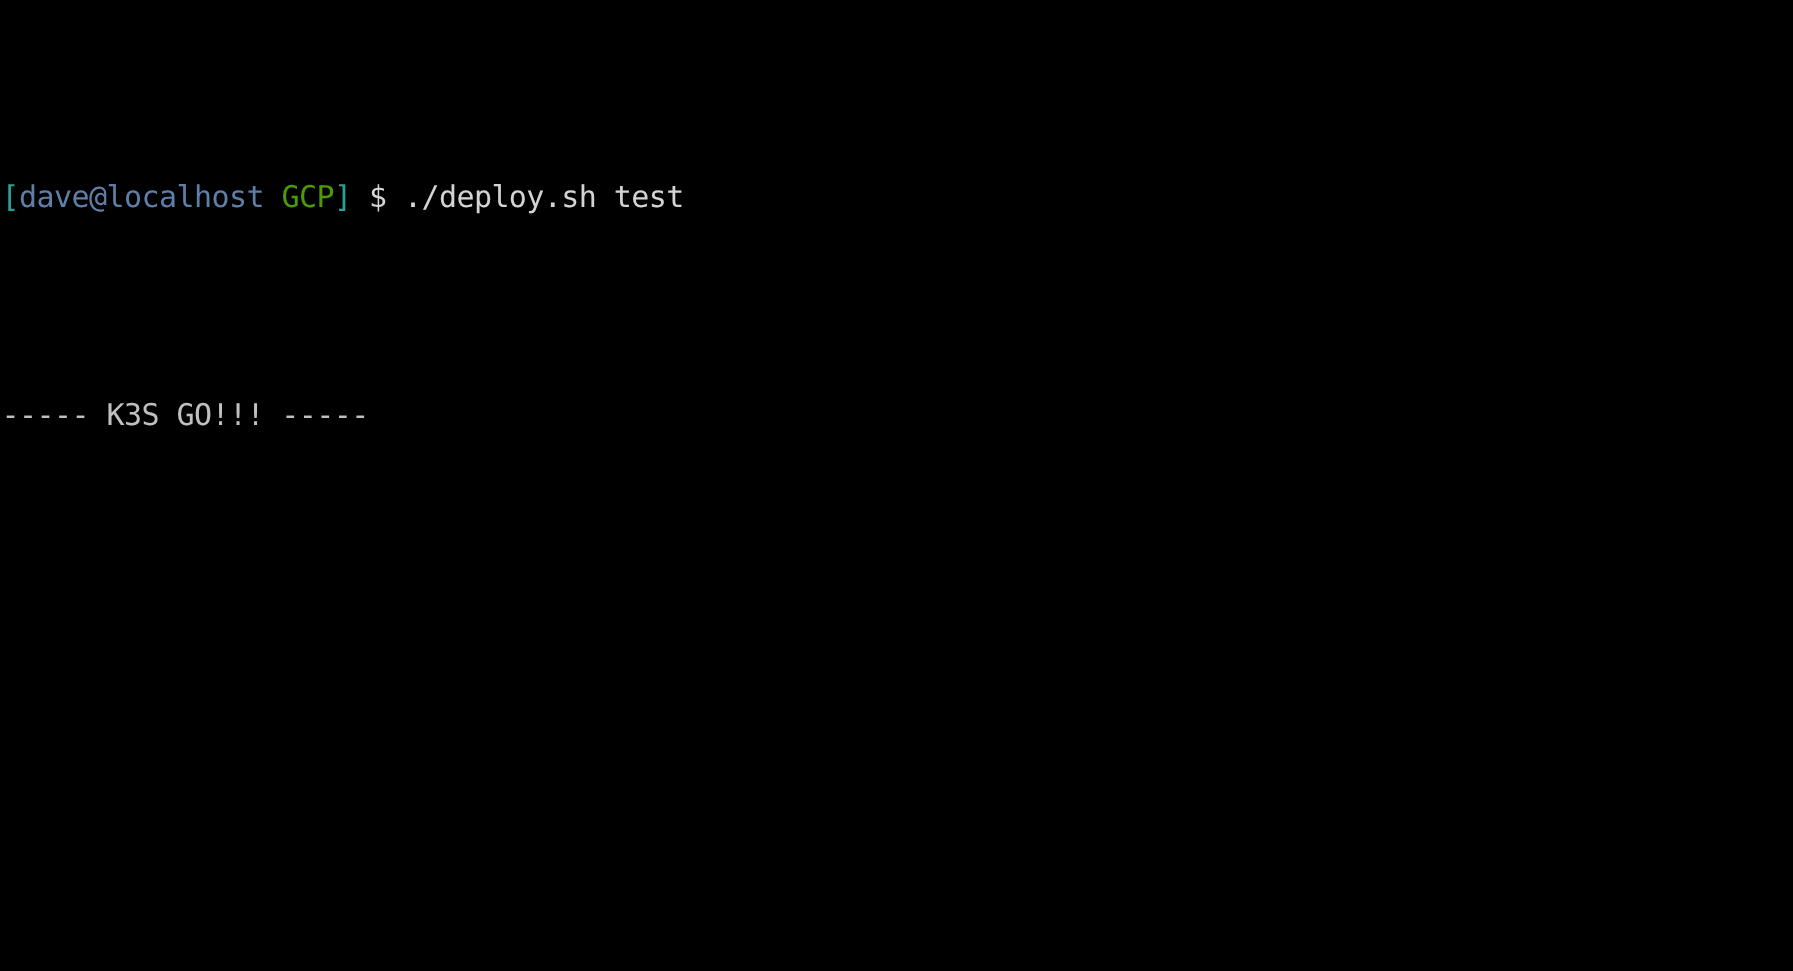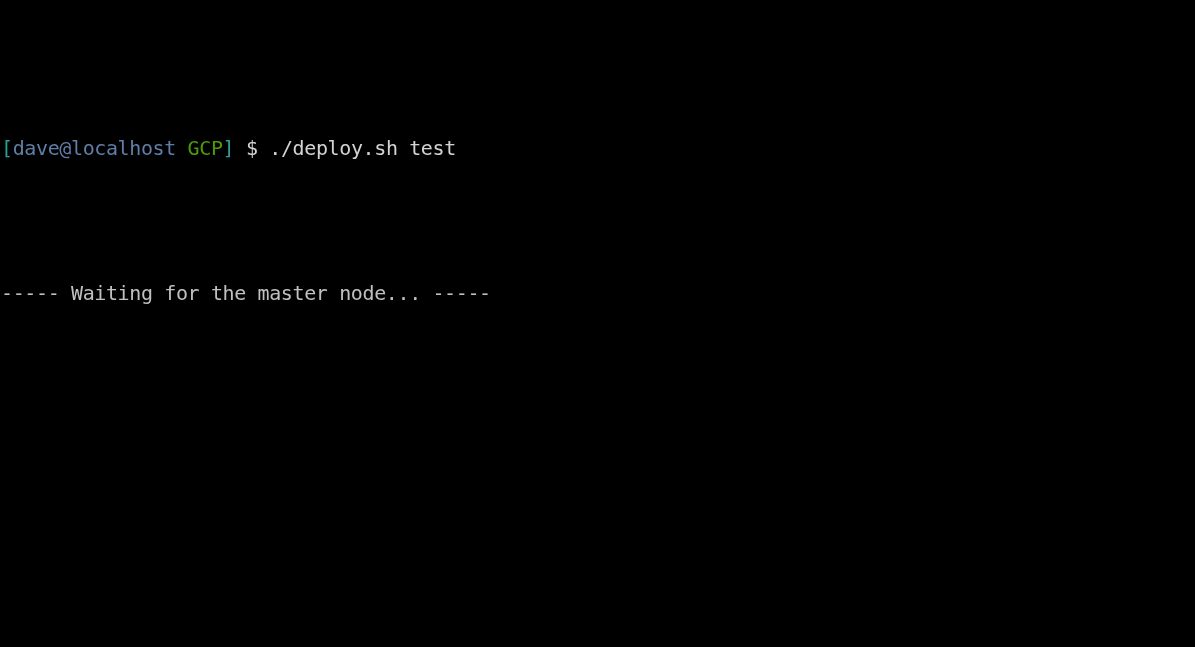--- a/index.html
+++ b/index.html
@@ -9,42 +9,42 @@
     overflow:hidden;
   }
   #terminal {
     width:1195px; height:647px;
     background:#000000;
     font-family:"DejaVu Sans Mono","Liberation Mono",monospace;
     font-size:20px;
     line-height:29px;
     letter-spacing:-0.38px;
     color:#c9c9c9;
-    padding:18px 0 0 1px;
+    padding:1px 0 0 1px;
     white-space:pre;
     overflow:hidden;
   }
   .line { height:29px; white-space:pre; }
   .c-bracket { color:#2aa198; }
   .c-user    { color:#5f7fa8; }
   .c-ctx     { color:#4e9a06; }
   .c-dollar  { color:#d4d4d4; }
   .c-cmd     { color:#d4d4d4; }
   .c-out     { color:#c0c0c0; }
 </style>
 </head>
 <body>
 
 <div id="terminal">
 
   
   <div class="line"><span class="c-bracket">[</span><span class="c-user">dave@localhost</span><span class="c-user"> </span><span class="c-ctx">GCP</span><span class="c-bracket">]</span><span class="c-dollar"> </span><span class="c-dollar">$</span><span> </span><span class="c-cmd">./deploy.sh test</span></div>
 
   
-  <div class="line c-out">----- Waiting for the master node... -----</div>
+  <div class="line c-out">----- K3S GO!!! -----</div>
   
   
   
   
   
   
   
   
   
   

